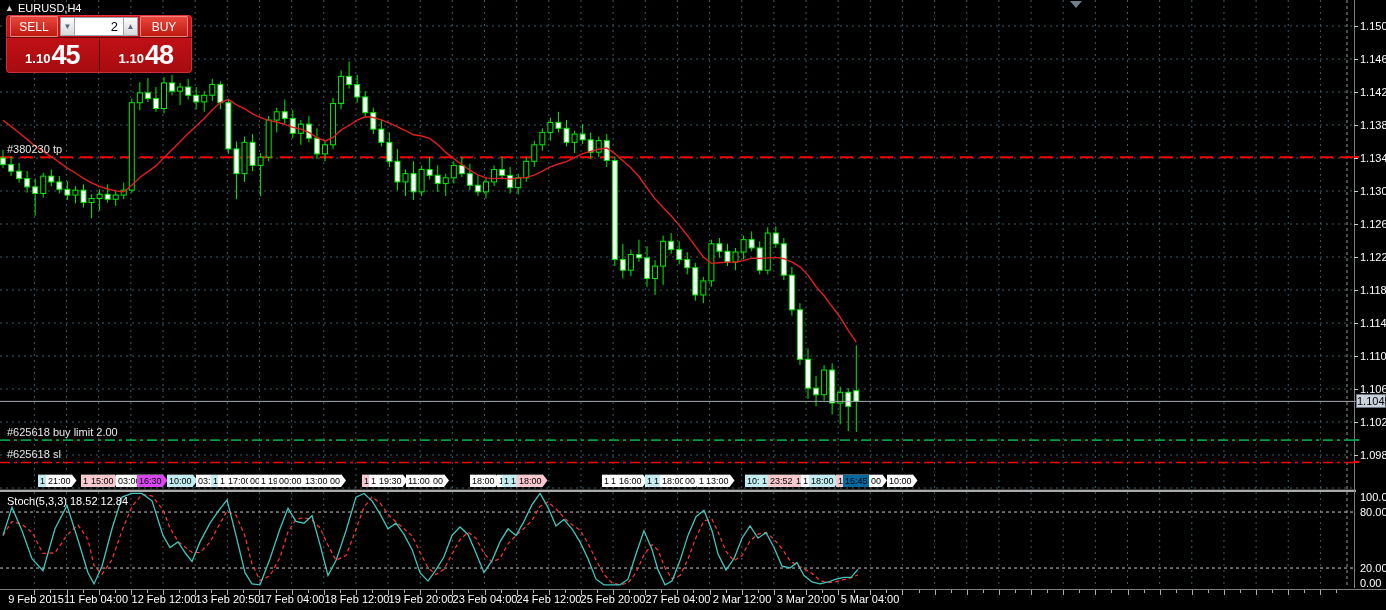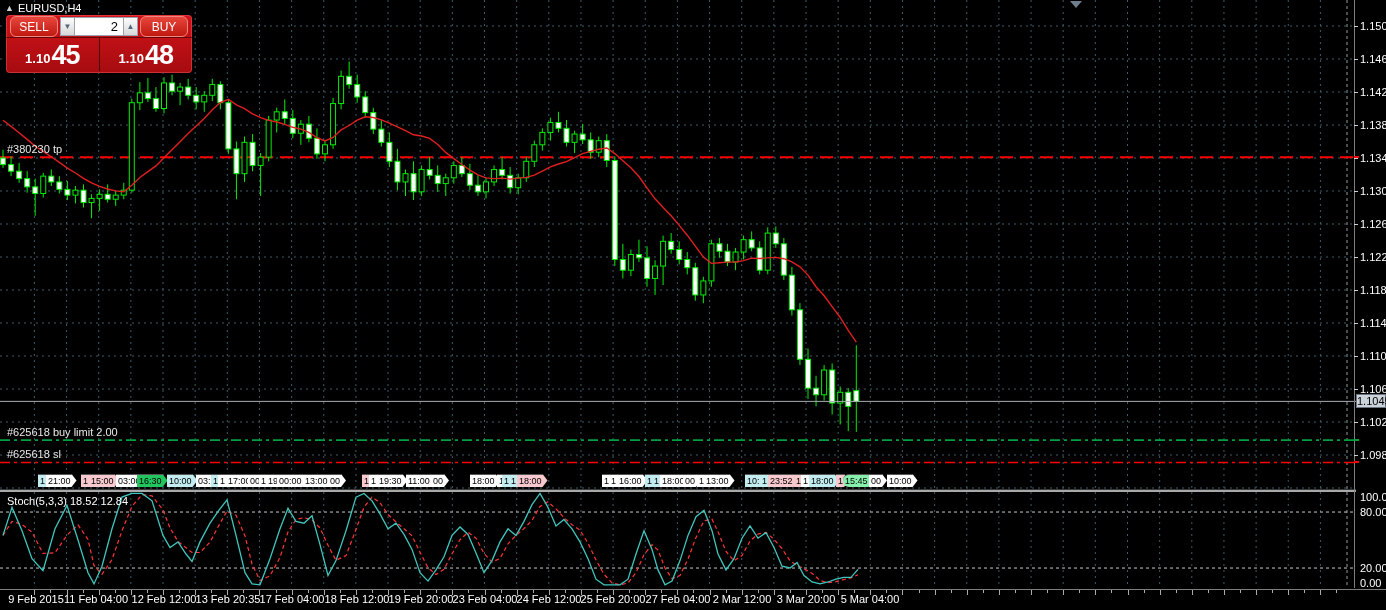--- a/index.html
+++ b/index.html
@@ -7,21 +7,21 @@
        font-family:"Liberation Sans",sans-serif;-webkit-font-smoothing:none;}
   svg{position:absolute;left:0;display:block;}
   .lbl{position:absolute;color:#fff;font-size:11px;white-space:nowrap;}
   
   #symrow{position:absolute;left:5px;top:1px;height:14px;color:#fff;font-size:11px;display:flex;align-items:center;gap:4px;}
   #symrow .tri{color:#cfcfcf;font-size:9px;}
   
   #panel{position:absolute;left:6px;top:15px;width:186px;height:58px;border-radius:4px;
          background:linear-gradient(#d01319,#a60c10);box-shadow:inset 0 0 0 1px rgba(255,120,120,.35);}
   #panel .toprow{display:flex;align-items:center;justify-content:space-between;padding:3px 4px 2px 4px;height:22px;box-sizing:border-box;}
-  .tradebtn{width:46px;height:19px;border-radius:6px;background:linear-gradient(#e8463c,#c01910);
+  .tradebtn{width:46px;height:19px;border-radius:1px;background:linear-gradient(#e8463c,#c01910);
             border:1px solid #f0867e;color:#fff;font-size:12px;display:flex;align-items:center;justify-content:center;cursor:pointer;}
   #spinner{display:flex;align-items:center;height:19px;}
   #spinner .sbtn{width:15px;height:19px;background:linear-gradient(#fdfdfd,#d8d8d8);border:1px solid #9aa4b0;
                  display:flex;align-items:center;justify-content:center;font-size:8px;color:#51677d;box-sizing:border-box;cursor:pointer;}
   #lots{width:48px;height:19px;border:1px solid #9aa4b0;border-left:none;border-right:none;background:#fff;color:#000;
         font-size:13px;text-align:right;padding:0 5px 0 0;box-sizing:border-box;font-family:"Liberation Sans",sans-serif;}
   #prices{display:flex;height:33px;border-top:1px solid rgba(0,0,0,.5);}
   .pricehalf{flex:1;display:flex;align-items:flex-end;justify-content:center;color:#fff;padding-bottom:2px;}
   .pricehalf.left{border-right:1px solid rgba(0,0,0,.6);}
   .psmall{font-size:13px;font-weight:bold;line-height:20px;margin-right:1px;}
@@ -415,21 +415,21 @@
   <div class="orderlbl" id="tplbl" style="left: 7px; top: 143.175px;">#380230 tp</div>
   <div class="orderlbl" id="bllbl" style="left: 7px; top: 426.15px;">#625618 buy limit 2.00</div>
   <div class="orderlbl" id="sllbl" style="left: 7px; top: 448.425px;">#625618 sl</div>
 
   <div id="newsrow">
       <div class="tag" style="left: 38px; background: rgb(194, 236, 240);">1</div>
       <div class="tag" style="left: 46px; background: rgb(255, 255, 255);">21:00</div>
       <div class="tag" style="left: 81px; background: rgb(248, 200, 207);">1</div>
       <div class="tag" style="left: 89px; background: rgb(248, 200, 207);">15:00</div>
       <div class="tag" style="left: 116px; background: rgb(255, 255, 255);">03:00</div>
-      <div class="tag" style="left: 137px; background: #22c55e;">16:30</div>
+      <div class="tag" style="left: 137px; background: #d946ef;">16:30</div>
       <div class="tag" style="left: 167px; background: rgb(194, 236, 240);">10:00</div>
       <div class="tag" style="left: 196px; background: rgb(255, 255, 255);">03:</div>
       <div class="tag" style="left: 211px; background: rgb(194, 236, 240);">1</div>
       <div class="tag" style="left: 218px; background: rgb(255, 255, 255);">1</div>
       <div class="tag" style="left: 226px; background: rgb(255, 255, 255);">17:00</div>
       <div class="tag" style="left: 248px; background: rgb(255, 255, 255);">00:</div>
       <div class="tag" style="left: 259px; background: rgb(255, 255, 255);">1</div>
       <div class="tag" style="left: 266px; background: rgb(255, 255, 255);">19:</div>
       <div class="tag" style="left: 277px; background: rgb(255, 255, 255);">00:00</div>
       <div class="tag" style="left: 303px; background: rgb(255, 255, 255);">13:00</div>
@@ -453,21 +453,21 @@
       <div class="tag" style="left: 683px; background: rgb(255, 255, 255);">00</div>
       <div class="tag" style="left: 697px; background: rgb(255, 255, 255);">1</div>
       <div class="tag" style="left: 704px; background: rgb(255, 255, 255);">13:00</div>
       <div class="tag" style="left: 745px; background: rgb(194, 236, 240);">10:</div>
       <div class="tag" style="left: 760px; background: rgb(194, 236, 240);">1</div>
       <div class="tag" style="left: 768px; background: rgb(248, 200, 207);">23:52</div>
       <div class="tag" style="left: 794px; background: rgb(248, 200, 207);">1</div>
       <div class="tag" style="left: 801px; background: rgb(255, 255, 255);">1</div>
       <div class="tag" style="left: 809px; background: rgb(194, 236, 240);">18:00</div>
       <div class="tag" style="left: 836px; background: rgb(248, 200, 207);">1</div>
-      <div class="tag" style="left: 843px; background: #86efac; border-radius: 6px;">15:45</div>
+      <div class="tag" style="left: 843px; background: #0369a1;">15:45</div>
       <div class="tag" style="left: 869px; background: rgb(255, 255, 255);">00</div>
       <div class="tag" style="left: 887px; background: rgb(255, 255, 255);">10:00</div>
     </div>
 
   <div class="lbl" id="stochlbl" style="left:7px;top:495px">Stoch(5,3,3) 18.52 12.84</div>
 
   <div id="paxis">
     <div id="pricebadge" style="top: 394.375px;">1.1045</div>
   <div class="ptick" style="top: 20px;">1.1500</div>
       <div class="tickmark" style="top: 26px;"></div>
@@ -503,21 +503,21 @@
       <div class="ptick" style="top: 491px;">100.00</div>
       <div class="ptick" style="top: 506px;">80.00</div>
       <div class="ptick" style="top: 562px;">20.00</div>
       <div class="ptick" style="top: 577px;">0.00</div>
     </div>
 
   <div id="taxis">
       <div class="tlabel" style="left: 36px;">9 Feb 2015</div>
       <div class="tlabel" style="left: 96px;">11 Feb 04:00</div>
       <div class="tlabel" style="left: 164px;">12 Feb 12:00</div>
-      <div class="tlabel" style="left: 228px;">13 Feb 20:35</div>
+      <div class="tlabel" style="left: 228px;">13 Feb 20:50</div>
       <div class="tlabel" style="left: 292px;">17 Feb 04:00</div>
       <div class="tlabel" style="left: 357px;">18 Feb 12:00</div>
       <div class="tlabel" style="left: 421px;">19 Feb 20:00</div>
       <div class="tlabel" style="left: 485px;">23 Feb 04:00</div>
       <div class="tlabel" style="left: 549px;">24 Feb 12:00</div>
       <div class="tlabel" style="left: 613px;">25 Feb 20:00</div>
       <div class="tlabel" style="left: 678px;">27 Feb 04:00</div>
       <div class="tlabel" style="left: 742px;">2 Mar 12:00</div>
       <div class="tlabel" style="left: 806px;">3 Mar 20:00</div>
       <div class="tlabel" style="left: 870px;">5 Mar 04:00</div>

